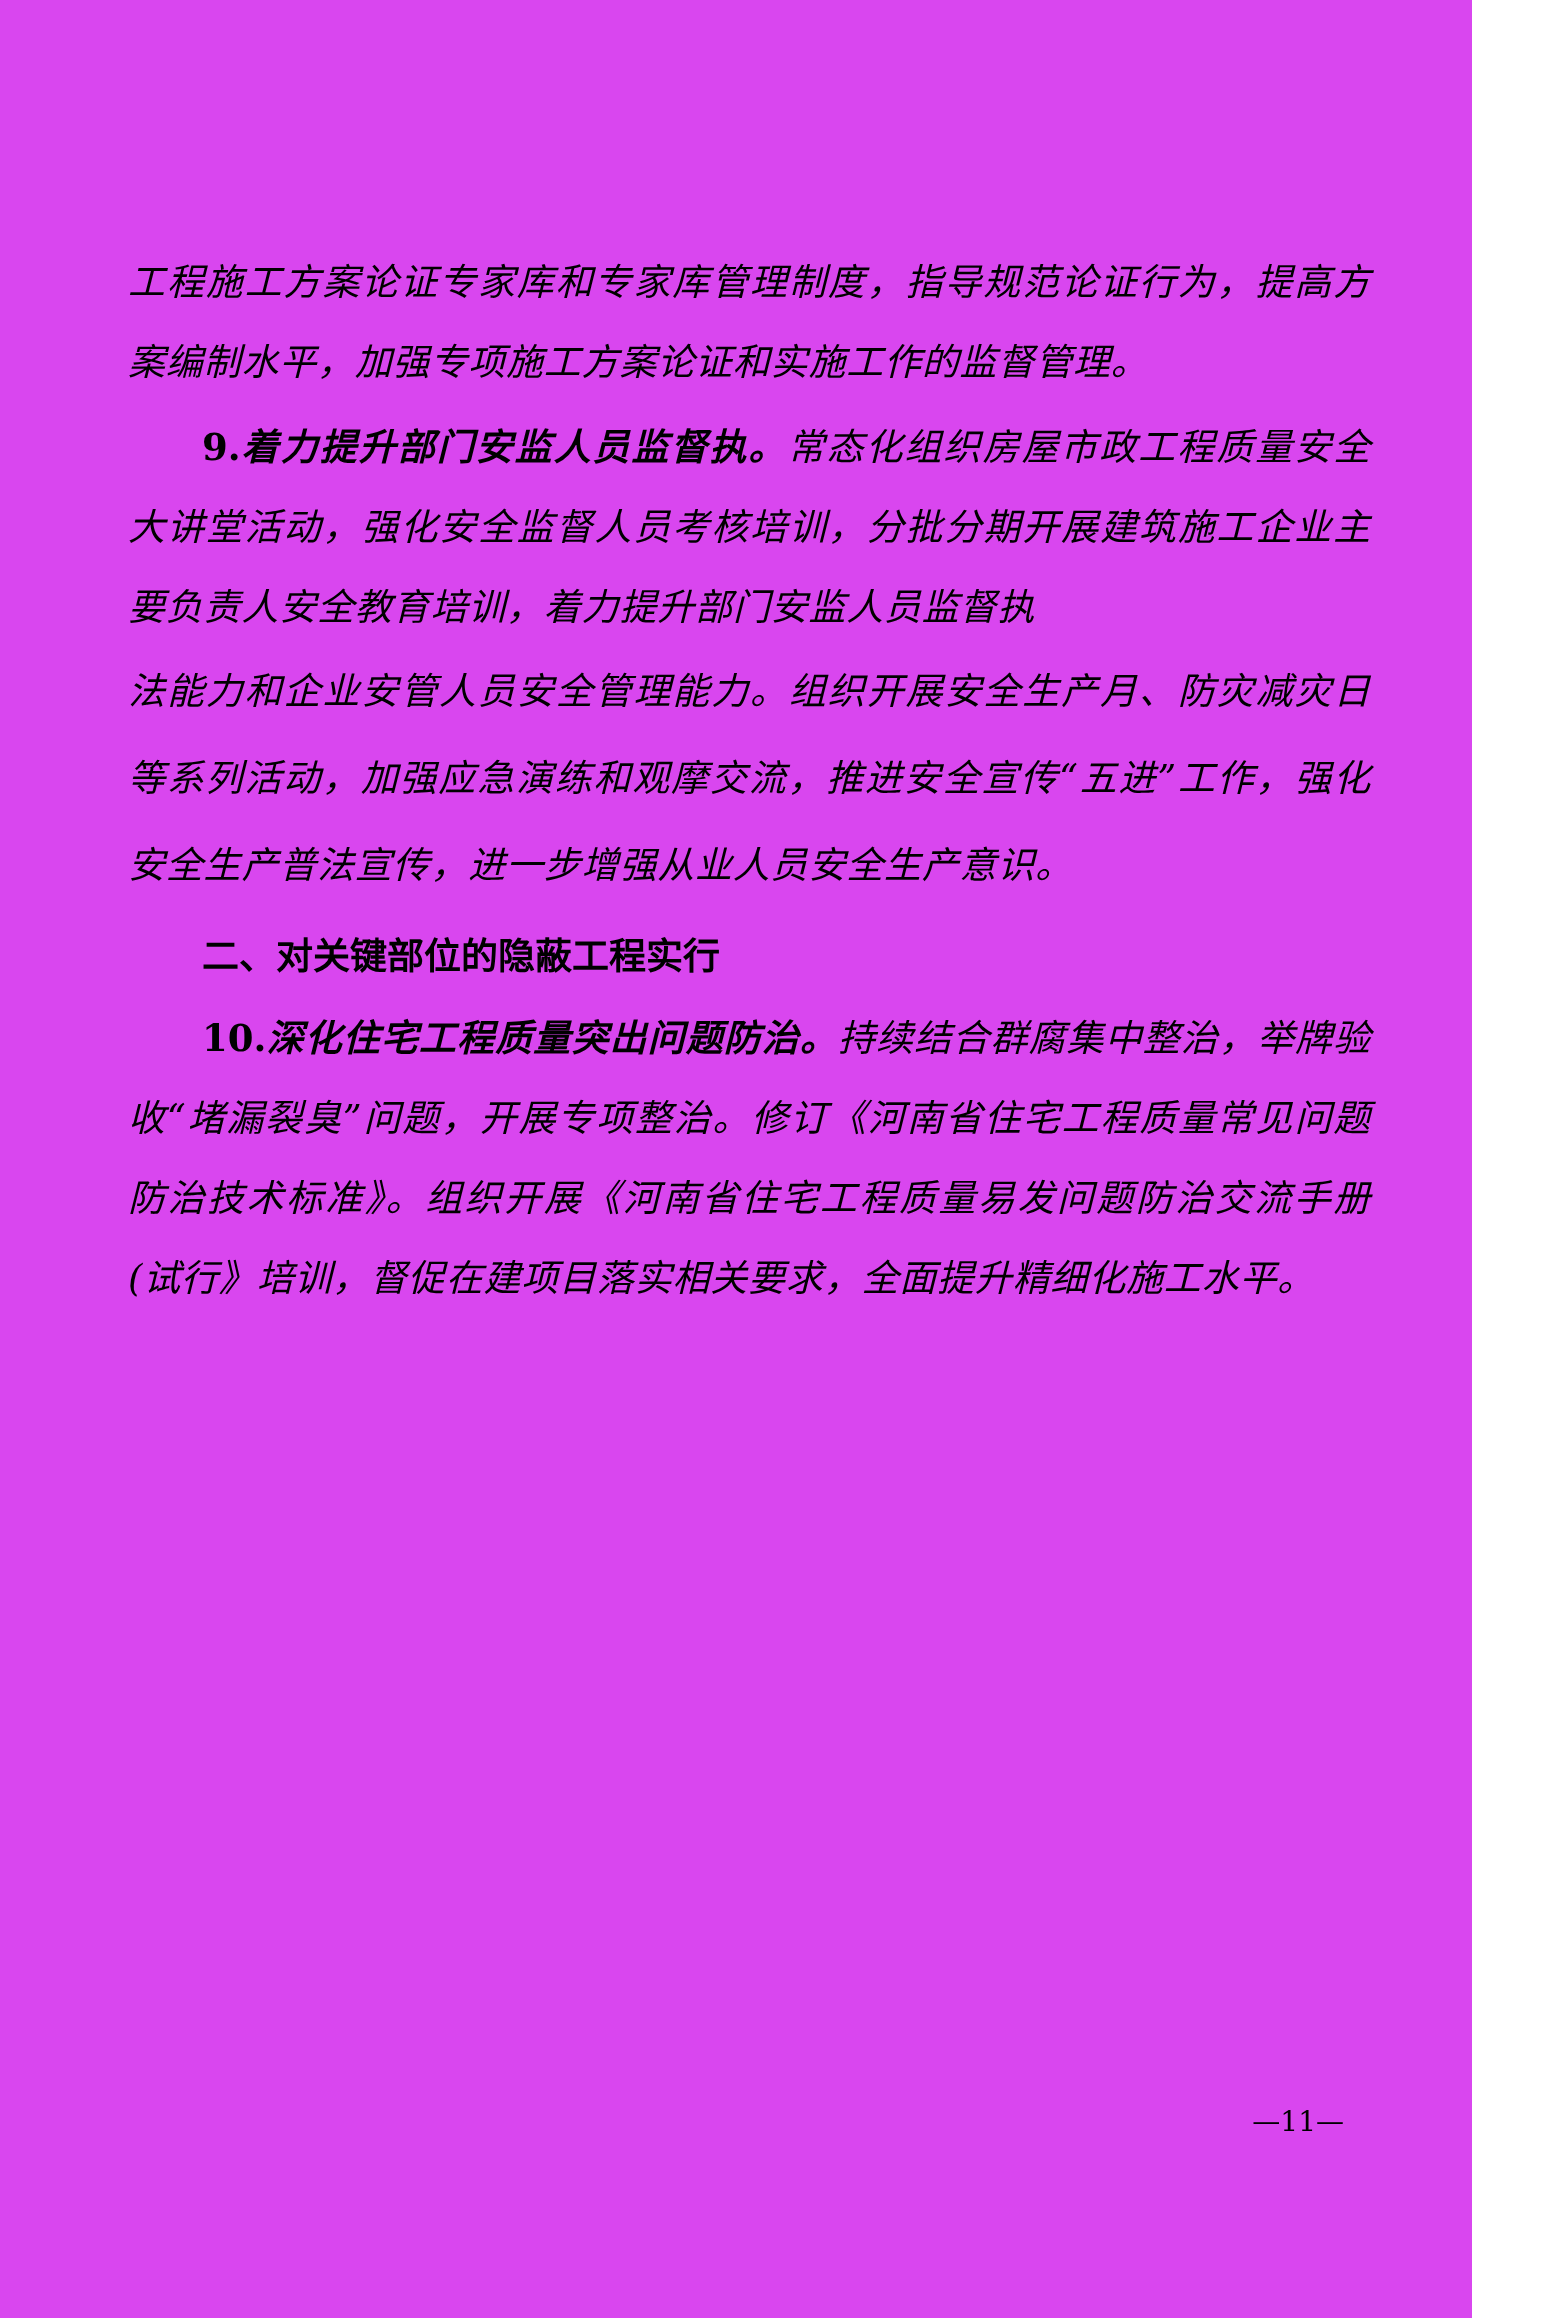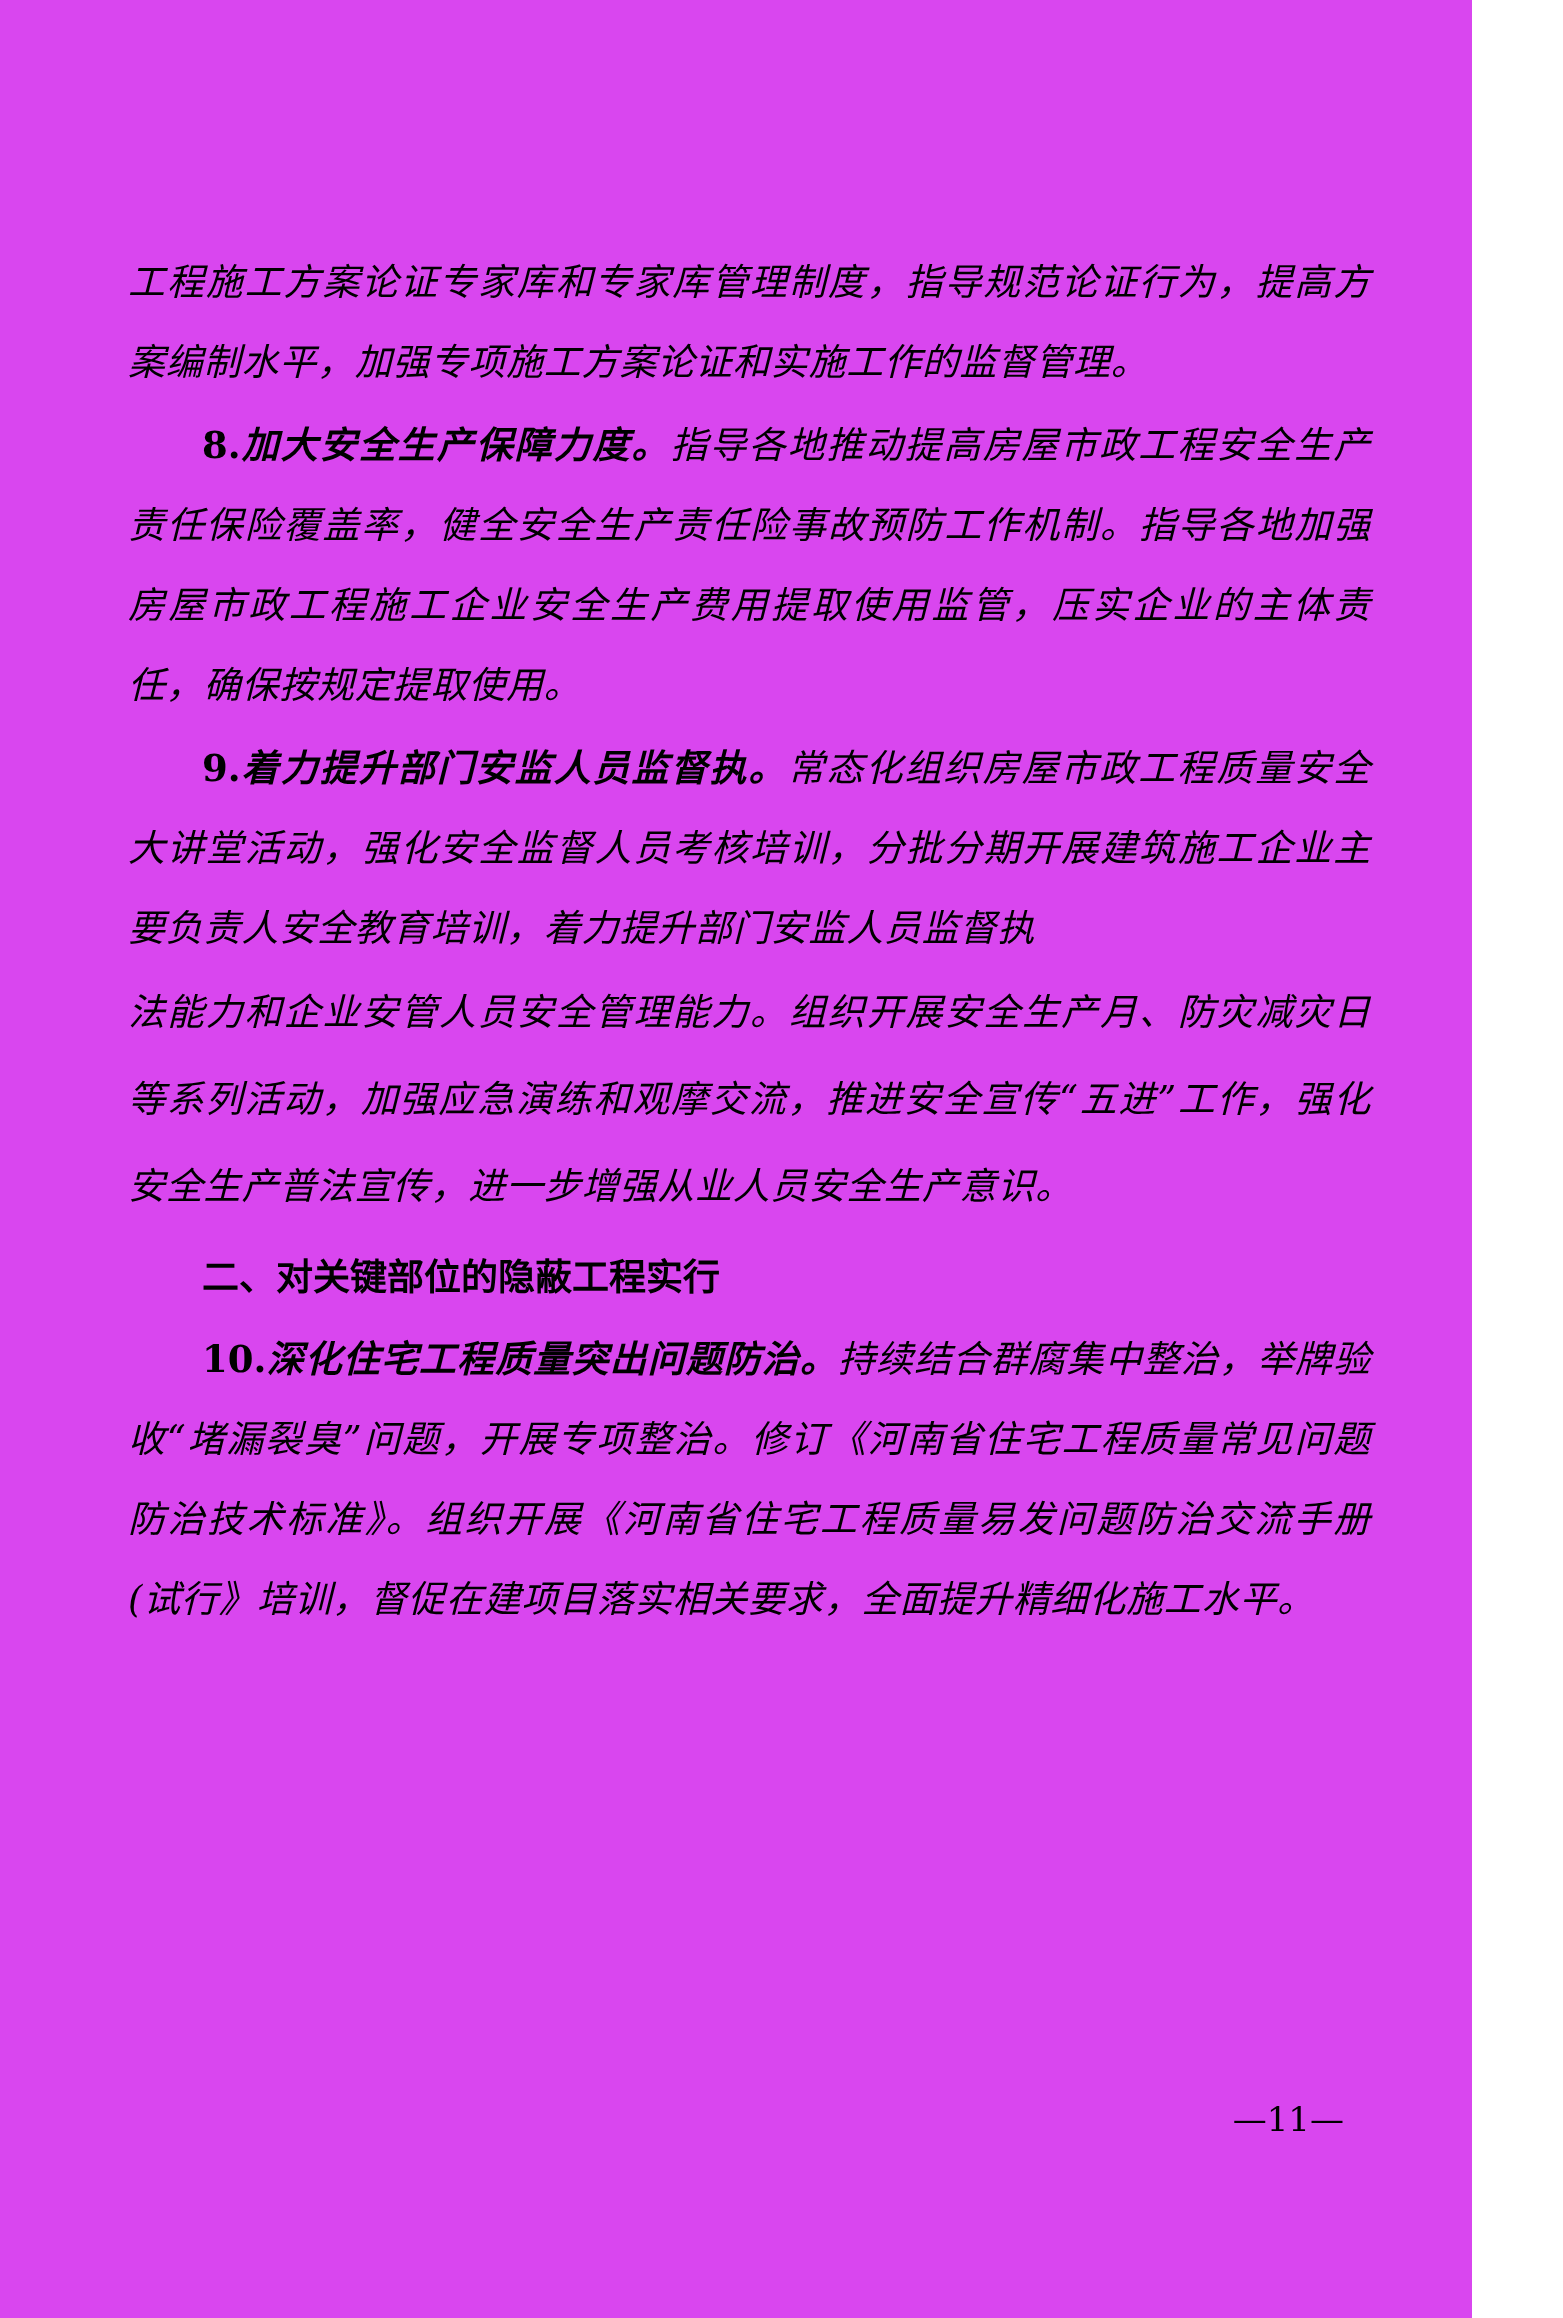--- a/index.html
+++ b/index.html
@@ -81,39 +81,38 @@
     margin: 0;
     white-space: nowrap;
   }
 
   
   .page-number {
     position: absolute;
     right: 128px;
     bottom: 183px;
     font-family: "DejaVu Serif", "Liberation Serif", serif;
-    font-size: 34px;
+    font-size: 28px;
     line-height: 1;
     color: #000000;
     letter-spacing: 0px;
     white-space: nowrap;
   }
 </style>
 </head>
 <body>
 
 <div class="page">
 
   <div class="text-column">
 
     <p class="para">工程施工方案论证专家库和专家库管理制度，指导规范论证行为，提高方案编制水平，加强专项施工方案论证和实施工作的监督管理。</p>
 
     <div class="gap-sm"></div>
 
-    <p class="para indent"><span class="num">8.</span><span class="item-title">加大安全生产保障力度。</span><span>指导各地推动提高房屋市政工程安全生产责任保险覆盖率，健全安全生产责任险事故预防工作机制。指导各地加强房屋市政工程施工企业安全生产费用提取使用监管，压实企业的主体责任，确保按规定提取使用。</span></p>
 
     <div class="gap-sm"></div>
 
     <p class="para indent"><span class="num">9.</span><span class="item-title">着力提升部门安监人员监督执。</span><span>常态化组织房屋市政工程质量安全大讲堂活动，强化安全监督人员考核培训，分批分期开展建筑施工企业主要负责人安全教育培训，着力提升部门安监人员监督执</span></p>
 
     <p class="para loose">法能力和企业安管人员安全管理能力。组织开展安全生产月、防灾减灾日等系列活动，加强应急演练和观摩交流，推进安全宣传“五进”工作，强化安全生产普法宣传，进一步增强从业人员安全生产意识。</p>
 
     <div class="gap-md"></div>
 
     <p class="section-heading">二、对关键部位的隐蔽工程实行</p>

